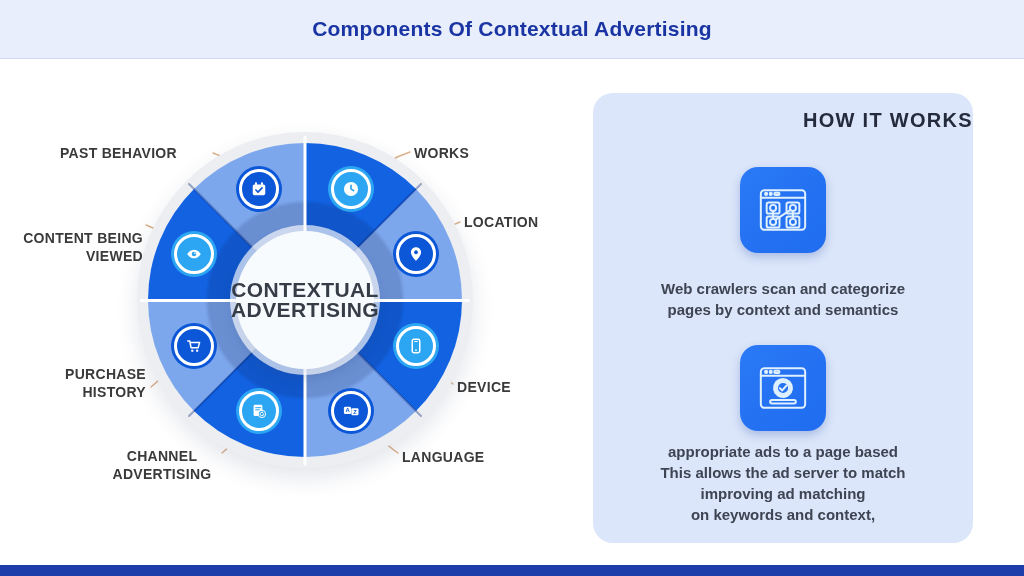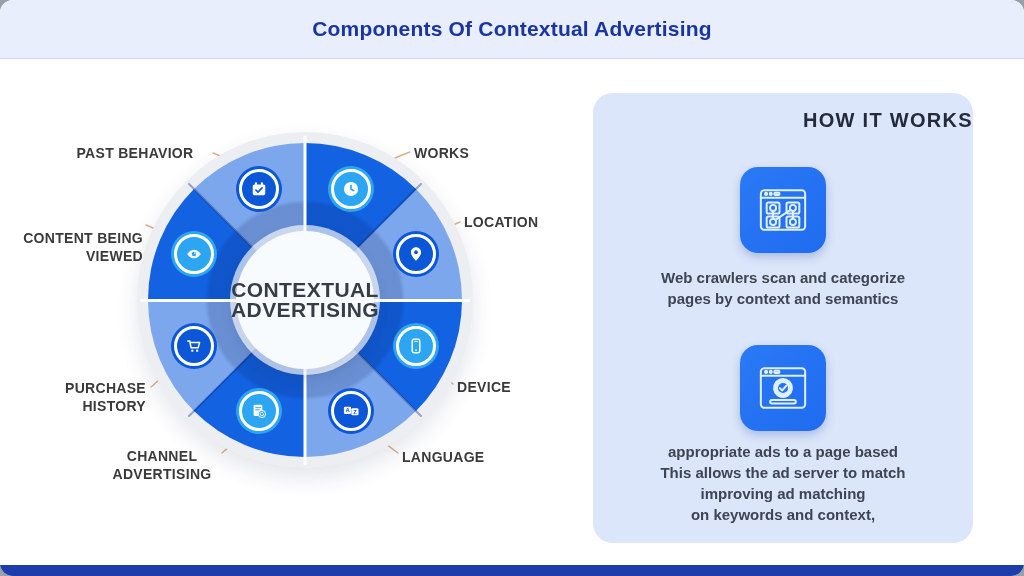--- a/index.html
+++ b/index.html
@@ -5,21 +5,21 @@
   :root{
     --header-bg:#e8eefb; --title-text:#1a35a3;
     --segment-dark:#1262e2; --segment-light:#7da7ec;
     --badge-dark:#0b57d8; --badge-bright:#2ca6f3;
     --panel-bg:#dbe6fa; --icon-tile:#1f6cf0;
     --body-text:#3e4452; --label-text:#3a3a3a;
     --footer-bar:#1d3dab; --leader-line:#dcb18a;
   }
   html,body{margin:0;padding:0;background:#9aa0a8;}
   .stage{position:relative;width:1024px;height:576px;background:#ffffff;overflow:hidden;
-         font-family:"Liberation Sans",sans-serif;margin:0 auto;border-radius:13px;}
+         font-family:"Liberation Sans",sans-serif;margin:0 auto;}
   
   .topband{position:absolute;left:0;top:0;width:1024px;height:58px;background:var(--header-bg);
            border-bottom:1px solid #ccd9f4;display:flex;align-items:center;justify-content:center;}
   .topband h1{margin:0;font-size:21px;font-weight:bold;color:var(--title-text);letter-spacing:.2px;}
   
   .footbar{position:absolute;left:0;top:565px;width:1024px;height:11px;background:var(--footer-bar);}
   
   .leaders{position:absolute;left:0;top:0;width:1024px;height:576px;pointer-events:none;}
   .leaders path{fill:none;stroke:var(--leader-line);stroke-width:1.4;stroke-linecap:round;}
   
@@ -47,40 +47,40 @@
          display:flex;align-items:center;justify-content:center;}
   .badge.dark{background:var(--badge-dark);box-shadow:0 0 0 3px var(--badge-dark);}
   .badge.bright{background:var(--badge-bright);box-shadow:0 0 0 3px var(--badge-bright);}
   .b-time{left:331px;top:169px;} .b-location{left:396px;top:234px;}
   .b-device{left:396px;top:326px;} .b-language{left:331px;top:391px;}
   .b-channel{left:239px;top:391px;} .b-purchase{left:174px;top:326px;}
   .b-content{left:174px;top:234px;} .b-past{left:239px;top:169px;}
   
   .seg-label{position:absolute;font-size:14px;font-weight:bold;color:var(--label-text);
              letter-spacing:.3px;line-height:18px;}
-  .l-past{left:60px;top:144px;width:150px;text-align:center;}
+  .l-past{left:60px;top:144px;width:150px;text-align:left;}
   .l-time{left:414px;top:144px;width:90px;}
   .l-location{left:464px;top:213px;width:110px;}
   .l-device{left:457px;top:378px;width:90px;}
   .l-language{left:402px;top:448px;width:110px;}
   .l-channel{left:104px;top:447px;width:116px;text-align:center;}
-  .l-purchase{left:46px;top:379px;width:100px;text-align:right;}
+  .l-purchase{left:46px;top:365px;width:100px;text-align:right;}
   .l-content{left:21px;top:211px;width:122px;text-align:right;margin-top:18px;}
   
   .panel{position:absolute;left:593px;top:93px;width:380px;height:450px;border-radius:20px;
          background:var(--panel-bg);}
   .panel h2{position:absolute;left:0;top:16px;width:100%;margin:0;text-align:right;
             font-size:20px;font-weight:bold;color:#242b3c;letter-spacing:1.3px;}
   .tile{position:absolute;left:147px;width:86px;height:86px;border-radius:18px;
         background:linear-gradient(135deg,#2a79f5,var(--icon-tile));
         box-shadow:0 4px 10px rgba(20,60,160,.25);display:flex;align-items:center;justify-content:center;}
   .tile1{top:74px;} .tile2{top:252px;}
   .step-text{position:absolute;left:10px;width:360px;text-align:center;
              font-size:15px;font-weight:bold;color:var(--body-text);line-height:21px;}
-  .t1{top:174px;} .t2{top:348px;}
+  .t1{top:185px;} .t2{top:348px;}
   .glyph{display:block;}
 </style>
 </head>
 <body>
 
 <div class="stage">
 
   <header class="topband">
     <h1>Components Of Contextual Advertising</h1>
   </header>

